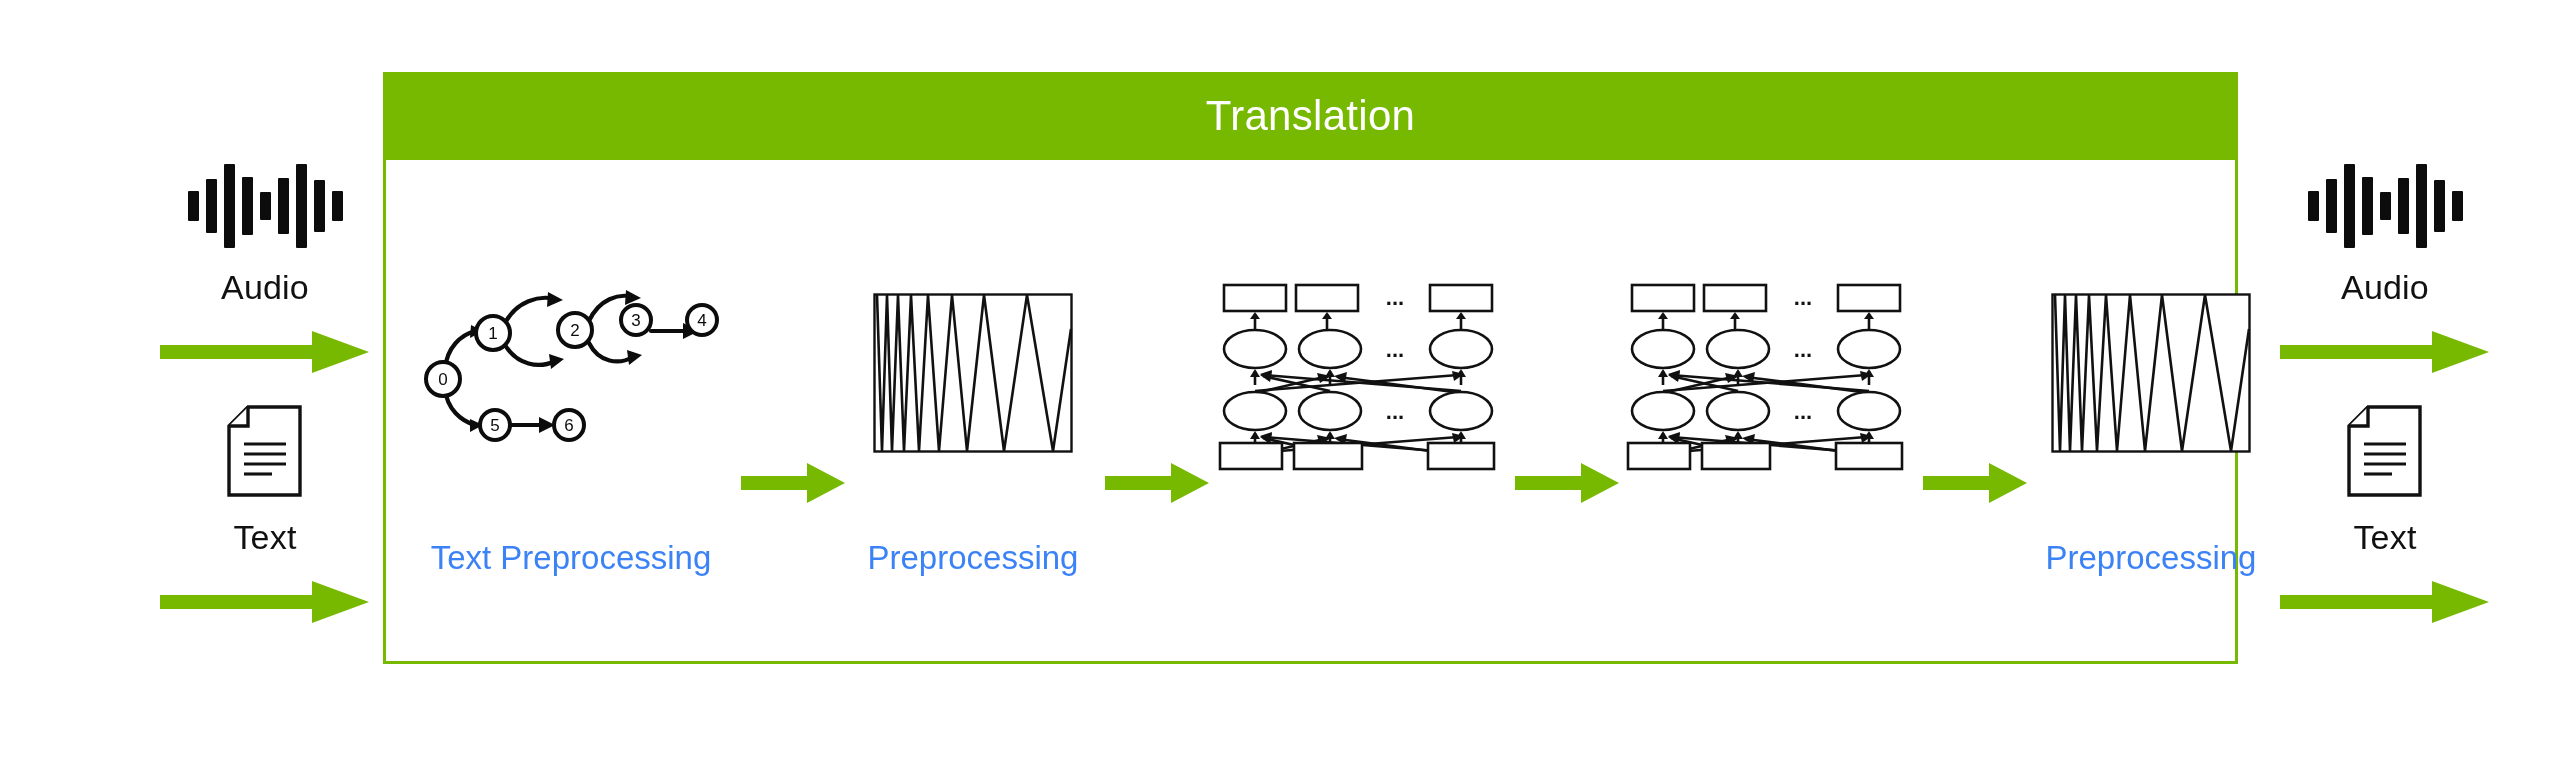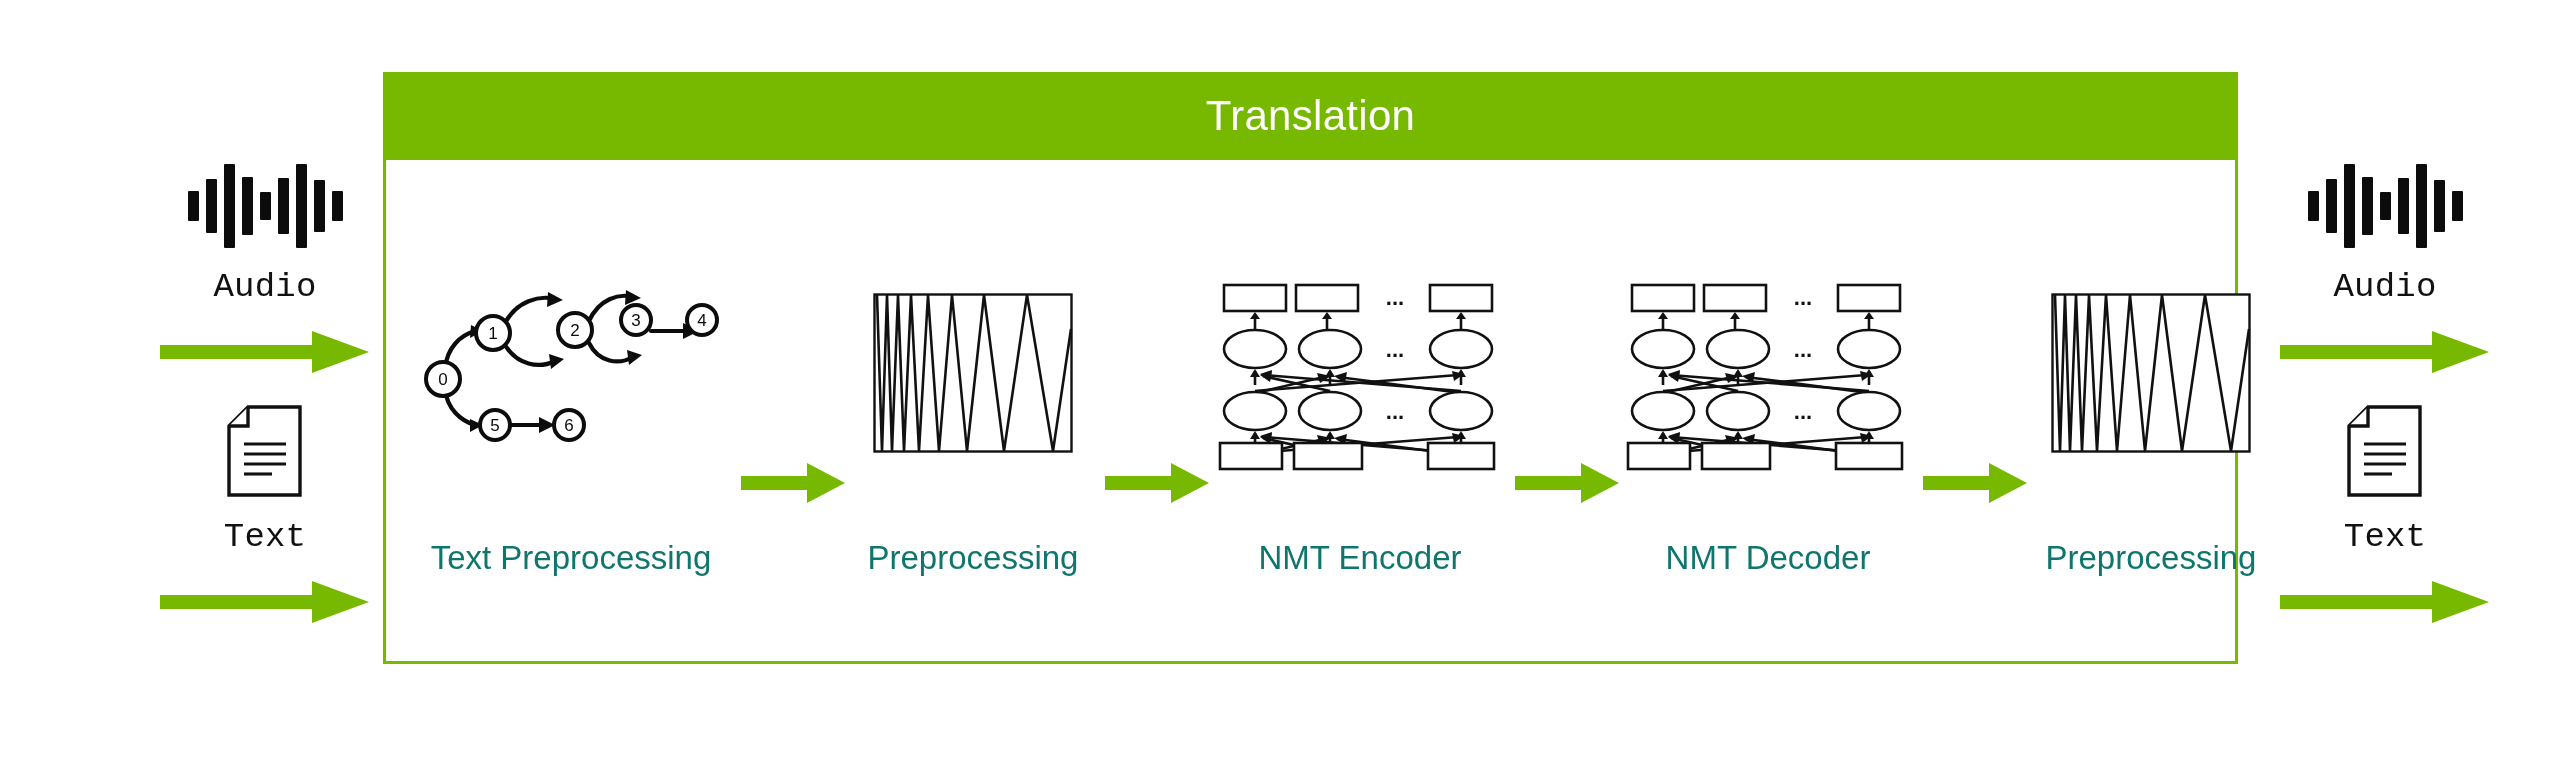--- a/index.html
+++ b/index.html
@@ -13,21 +13,21 @@
   
   #canvas{ position:absolute; left:0; top:0; width:2550px; height:767px; }
 
   
   .io-col{
     position:absolute; width:330px; top:160px; height:500px;
   }
   #io-left{ left:100px; }
   #io-right{ left:2220px; }
 
-  .io-group{ position:absolute; left:0; width:330px; text-align:center;font-family:Liberation Mono, monospace; }
+  .io-group{ position:absolute; left:0; width:330px; text-align:center; }
   .io-group.audio{ top:0px; }
   .io-group.text{  top:250px; }
 
   .io-icon{ height:88px; display:flex; align-items:flex-end; justify-content:center; }
   .io-label{
     font-size:34px; color:#111111; line-height:1; margin-top:22px;
     letter-spacing:.2px;
   }
   .io-arrow{ margin-top:26px; display:flex; justify-content:center; }
 
@@ -54,21 +54,21 @@
   }
   .stage{
     position:absolute; top:0; height:501px;
   }
   .stage-art{
     position:absolute; left:0; top:80px; width:100%; height:260px;
     display:flex; align-items:center; justify-content:center;
   }
   .stage-label{
     position:absolute; left:0; top:378px; width:100%;
-    text-align:center; font-size:33px; color:#0f766e; line-height:1;
+    text-align:center; font-size:33px; color:#3b82f6; line-height:1;
     white-space:nowrap;
   }
 
   .flow-arrow{
     position:absolute; top:298px; width:110px; height:44px;
     display:flex; align-items:center; justify-content:center;
   }
 
   svg{ display:block; overflow:visible; }
 </style>
@@ -274,21 +274,20 @@
               <rect x="76" y="162" width="68" height="26"></rect>
               <rect x="210" y="162" width="66" height="26"></rect>
             </g>
             <g fill="#111" font-family="Liberation Sans, sans-serif" font-size="22" font-weight="bold" text-anchor="middle">
               <text x="177" y="24">...</text>
               <text x="177" y="76">...</text>
               <text x="177" y="138">...</text>
             </g>
           </svg>
         </div>
-        <div class="stage-label">NMT Encoder</div>
       </div>
 
       <div class="flow-arrow" style="left:1126px;">
         <svg width="105" height="40" viewBox="0 0 105 40">
           <path d="M0 13 H66 V0 L104 20 L66 40 V27 H0 Z" fill="#76b900"></path>
         </svg>
       </div>
 
       <div class="stage" style="left:1232px; width:300px;">
         <div class="stage-art">
@@ -357,21 +356,20 @@
               <rect x="76" y="162" width="68" height="26"></rect>
               <rect x="210" y="162" width="66" height="26"></rect>
             </g>
             <g fill="#111" font-family="Liberation Sans, sans-serif" font-size="22" font-weight="bold" text-anchor="middle">
               <text x="177" y="24">...</text>
               <text x="177" y="76">...</text>
               <text x="177" y="138">...</text>
             </g>
           </svg>
         </div>
-        <div class="stage-label">NMT Decoder</div>
       </div>
 
       <div class="flow-arrow" style="left:1534px;">
         <svg width="105" height="40" viewBox="0 0 105 40">
           <path d="M0 13 H66 V0 L104 20 L66 40 V27 H0 Z" fill="#76b900"></path>
         </svg>
       </div>
 
       <div class="stage" style="left:1640px; width:250px;">
         <div class="stage-art">

